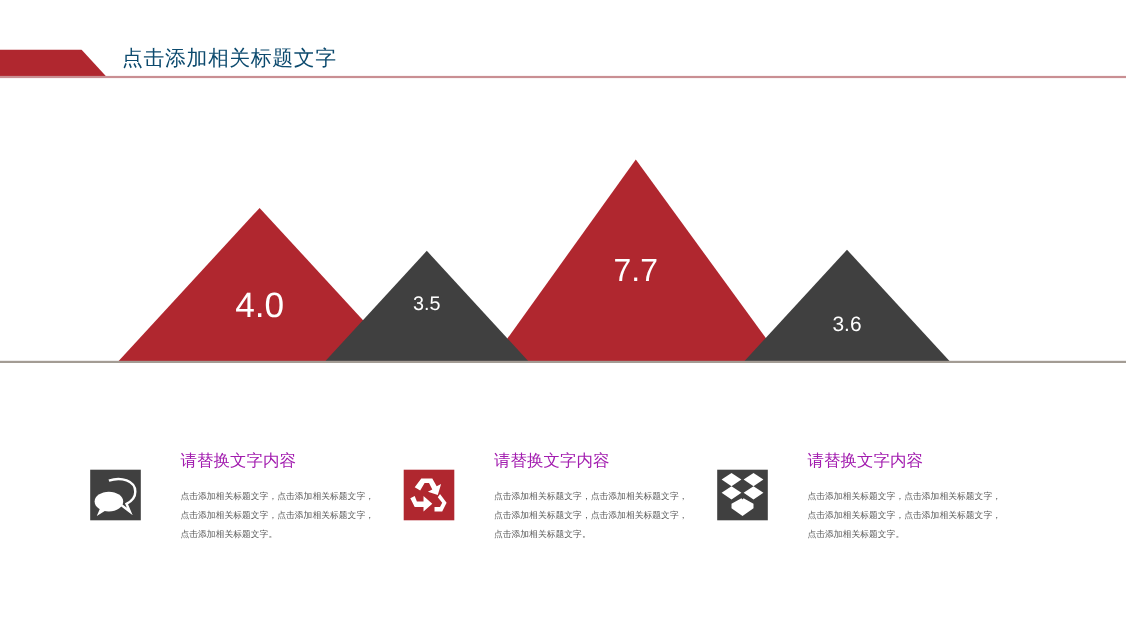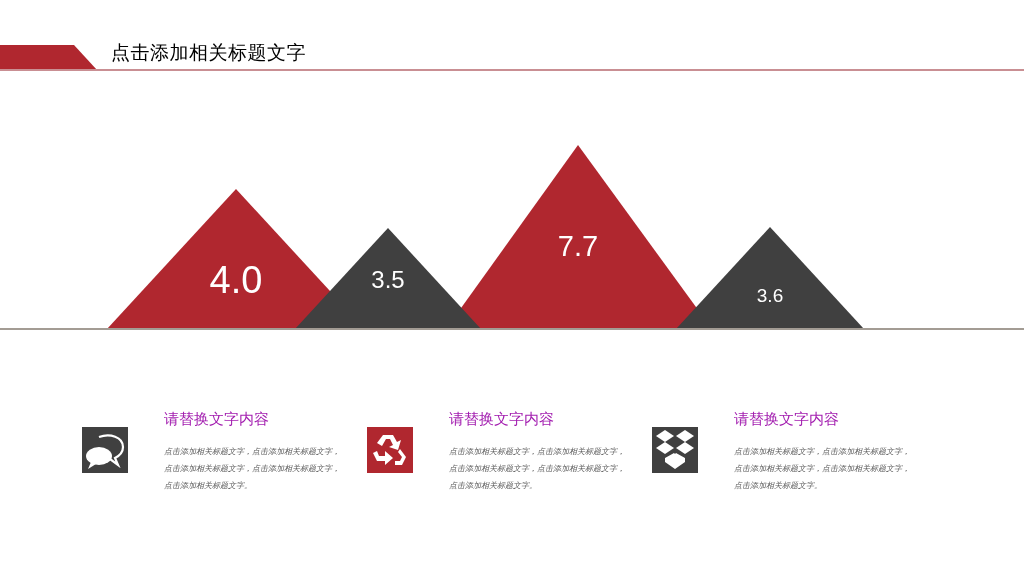--- a/index.html
+++ b/index.html
@@ -10,21 +10,21 @@
     }
     .header-bar {
       position: absolute; left: 0; top: 45px; width: 97px; height: 25px;
     }
     .header-line {
       position: absolute; left: 0; top: 69px; width: 1024px; height: 2px;
       background: #c98f93;
     }
     .page-title {
       position: absolute; left: 111px; top: 40px;
-      font-size: 19px; color: #000000; letter-spacing: 0.5px;
+      font-size: 19px; color: #0c4a6e; letter-spacing: 0.5px;
     }
     .chart {
       position: absolute; left: 0; top: 0; width: 1024px; height: 576px;
     }
     .baseline {
       position: absolute; left: 0; top: 328px; width: 1024px; height: 2px;
       background: #a39c94;
     }
     .val-label {
       position: absolute; color: #ffffff; text-align: center;
@@ -35,42 +35,42 @@
     }
     .feature .icon-box {
       position: absolute; left: 12px; top: 19px; width: 46px; height: 46px;
     }
     .feature .f-title {
       position: absolute; left: 94px; top: 2px; font-size: 15px; color: #a21caf;
       white-space: nowrap;
     }
     .feature .f-text {
       position: absolute; left: 94px; top: 35px; width: 176px;
-      font-size: 8px; line-height: 17px; color: #595959; font-style: italic;
+      font-size: 8px; line-height: 17px; color: #595959;
     }
   </style>
 </head>
 <body>
 
 <svg class="header-bar" viewBox="0 0 97 25" width="97" height="25">
   <polygon points="0,0 74,0 97,25 0,25" fill="#b0272f"></polygon>
 </svg>
 <div class="header-line"></div>
 <div class="page-title">点击添加相关标题文字</div>
 
 <svg class="chart" viewBox="0 0 1024 576" width="1024" height="576">
   <polygon points="107,329 236,189 365,329" fill="#b0272f"></polygon>
   <polygon points="446,329 578,145 712,329" fill="#b0272f"></polygon>
   <polygon points="295,329 388,228 481,329" fill="#404040"></polygon>
   <polygon points="676,329 770,227 864,329" fill="#404040"></polygon>
 </svg>
 <div class="baseline"></div>
 
-<div class="val-label" style="left:196px; top:259px; width:80px; font-size:38px;">4.0</div>
-<div class="val-label" style="left:358px; top:266px; width:60px; font-size:24px;">3.5</div>
+<div class="val-label" style="left:196px; top:259px; width:80px; font-size:32px;">4.0</div>
+<div class="val-label" style="left:358px; top:266px; width:60px; font-size:18px;">3.5</div>
 <div class="val-label" style="left:538px; top:230px; width:80px; font-size:29px;">7.7</div>
 <div class="val-label" style="left:740px; top:272px; width:60px; font-size:19px;margin-top:13px;">3.6</div>
 
 <div class="feature" style="left:70px;">
   <div class="icon-box" style="background:#404040;">
     <svg viewBox="0 0 46 46" width="46" height="46">
       <path d="M17 10 C28 6 41 10 41 20 C41 26 37 29 33 31 L36 38 L28 32 C24 33 20 32 17 30" fill="none" stroke="#fff" stroke-width="2.2"></path>
       <ellipse cx="17" cy="29" rx="13" ry="9" fill="#fff"></ellipse>
       <path d="M9 35 L6 42 L14 37 Z" fill="#fff"></path>
     </svg>

